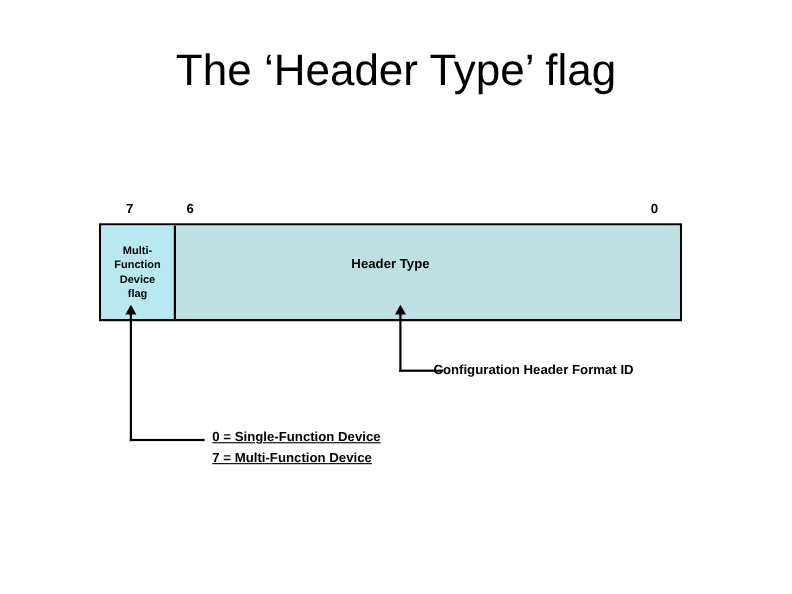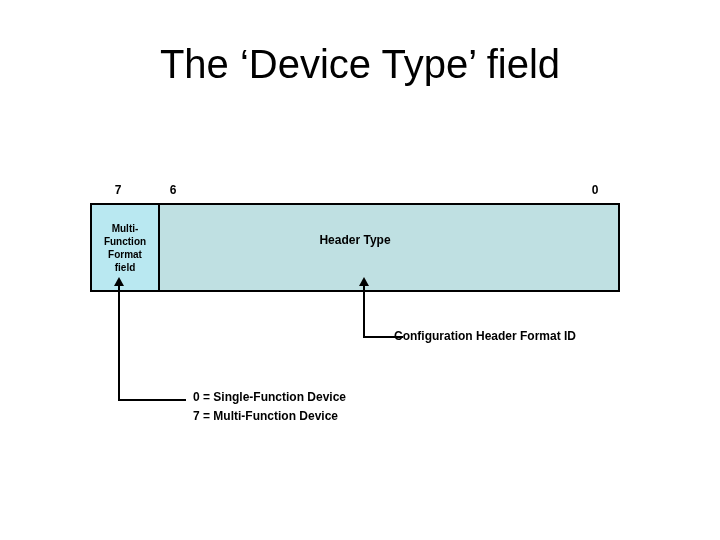--- a/index.html
+++ b/index.html
@@ -95,39 +95,40 @@
   }
   .ann-format-id {
     left: 394px;
     top: 330px;
     line-height: 13px;
   }
   .ann-flag-values {
     left: 193px;
     top: 388px;
     line-height: 19px;
+    text-decoration: underline;
   }
 </style>
 </head>
 <body>
 
 <div class="slide">
 
-  <h1 class="title">The ‘Device Type’ field</h1>
+  <h1 class="title">The ‘Header Type’ flag</h1>
 
   <div class="bit-label bit-7">7</div>
   <div class="bit-label bit-6">6</div>
   <div class="bit-label bit-0">0</div>
 
   <div class="register-box">
     <div class="cell-flag" style="background: rgb(185, 232, 241);">
       <div>Multi-</div>
       <div>Function</div>
-      <div>Format</div>
-      <div>field</div>
+      <div>Device</div>
+      <div>flag</div>
     </div>
     <div class="cell-header-type" style="background: rgb(191, 224, 226);"></div>
   </div>
 
   <div class="box-label">Header Type</div>
 
   <div class="arrow-head" style="left:114px; top:277px;"></div>
   <div class="line" style="left:118px; top:285px; width:2px; height:116px;"></div>
   <div class="line" style="left:118px; top:399px; width:68px; height:2px;"></div>
   <div class="ann ann-flag-values">

